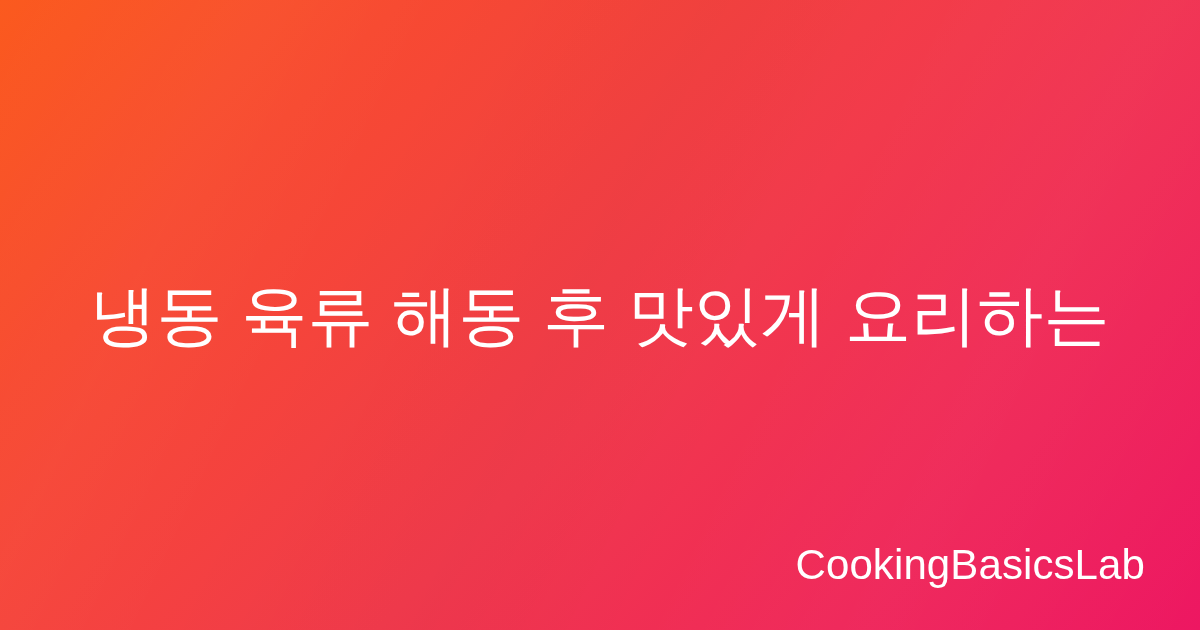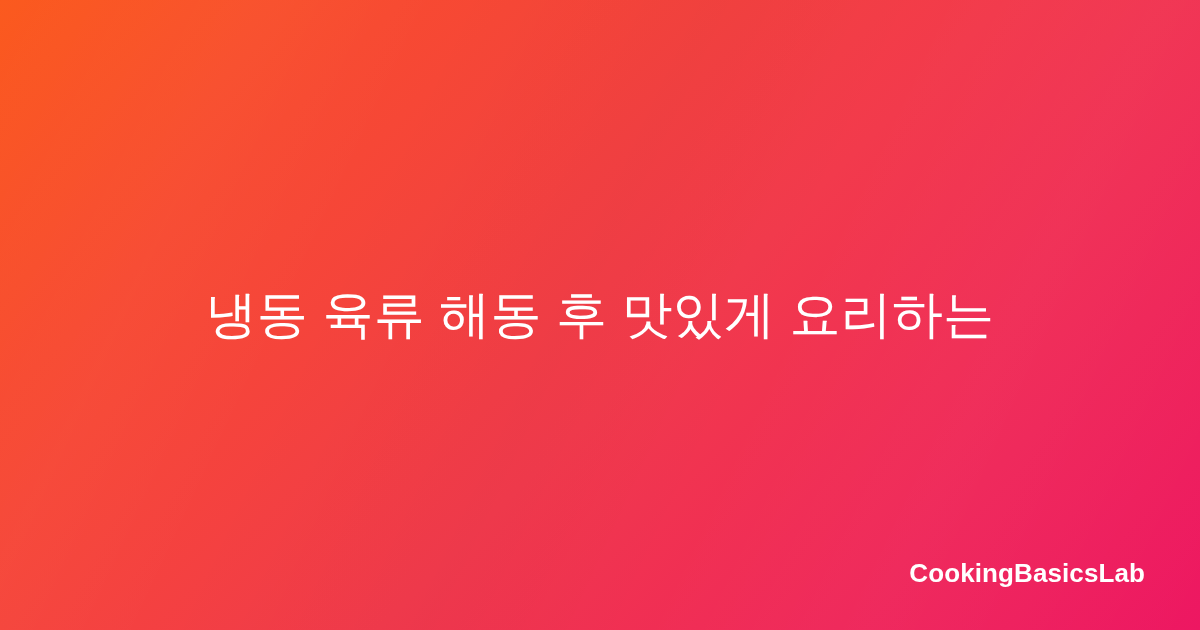--- a/index.html
+++ b/index.html
@@ -54,39 +54,39 @@
     align-items: center;
     justify-content: center;
     padding: 0 90px;
     box-sizing: border-box;
     z-index: 2;
   }
 
   .headline {
     margin: 0;
     color: #ffffff;
-    font-size: 51px;
+    font-size: 66px;
     line-height: 1.28;
     font-weight: 400;
     letter-spacing: 0.2px;
     text-align: center;
     word-break: keep-all;
     max-width: 1020px;
     font-family: "Liberation Sans", "DejaVu Sans", sans-serif;
   }
 
   .brand {
     position: absolute;
     right: 55px;
     bottom: 44px;
     z-index: 3;
     color: #ffffff;
-    font-size: 26px;
+    font-size: 42px;
     line-height: 1;
-    font-weight: 700;
+    font-weight: 400;
     letter-spacing: 0.1px;
     white-space: nowrap;
     font-family: "Liberation Sans", "DejaVu Sans", sans-serif;
   }
 </style>
 </head>
 <body>
 
 <div id="og-card">
 

